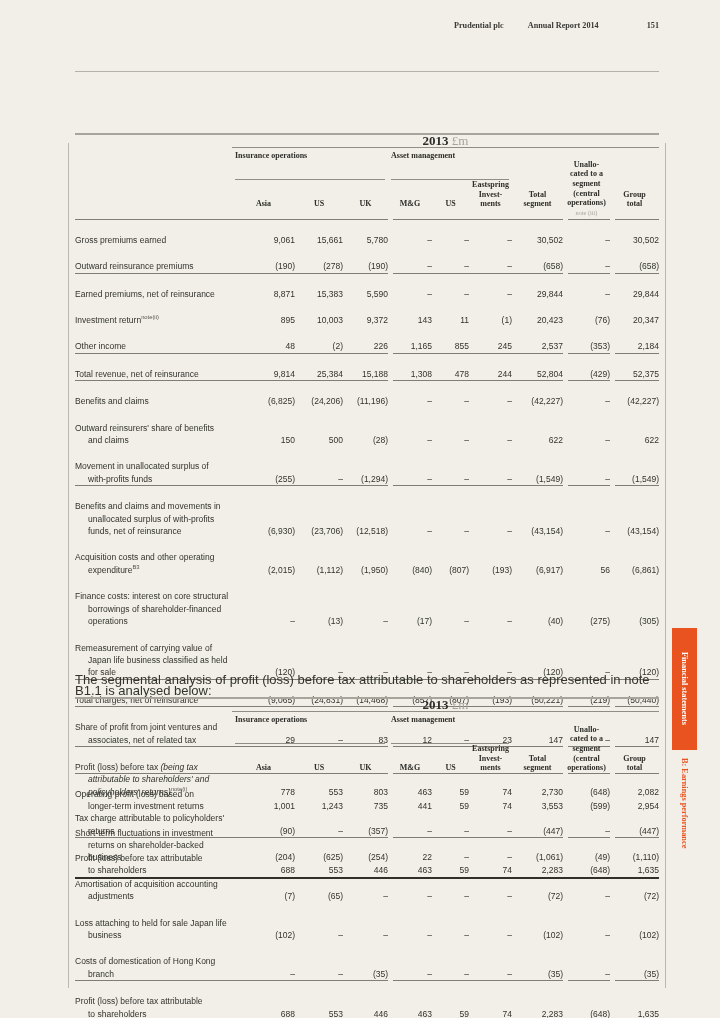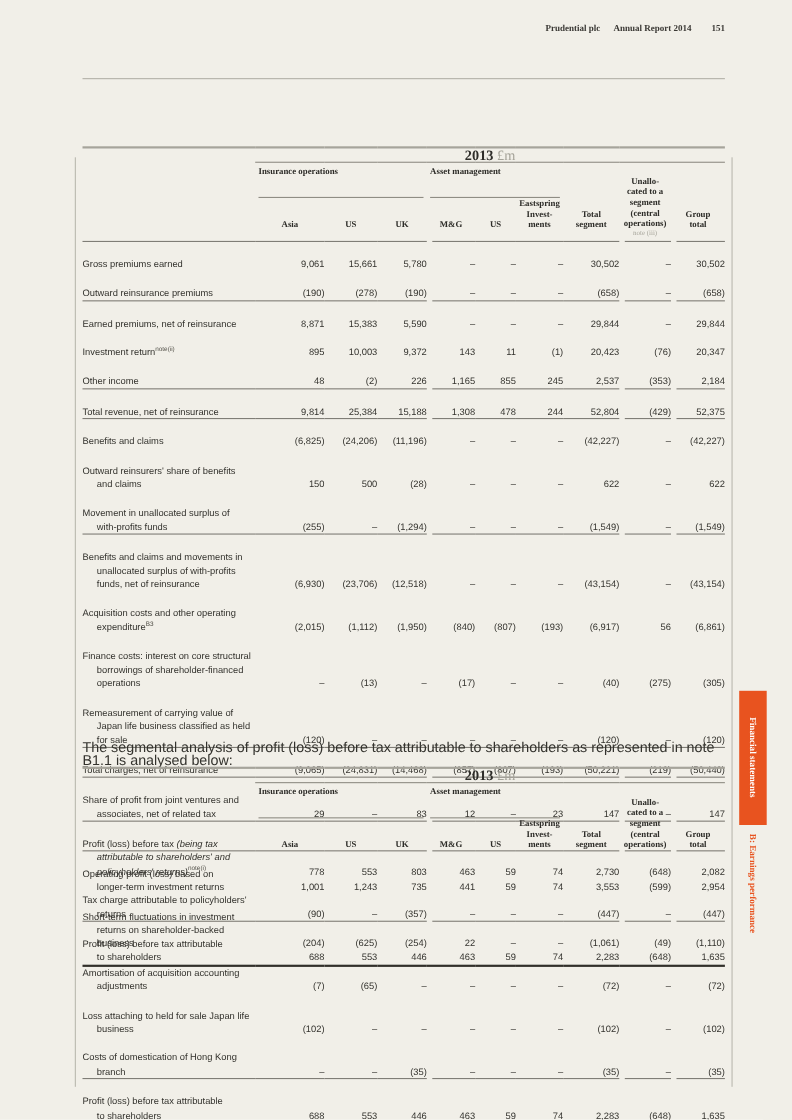--- a/index.html
+++ b/index.html
@@ -1,21 +1,21 @@
 <!DOCTYPE html>
 <html style="--accent: #e8531f;"><head>
 <meta charset="utf-8">
 <style>
   html,body{margin:0;padding:0;}
   .page{position:relative;width:720px;height:1018px;background:#f1efe8;overflow:hidden;
         font-family:"Liberation Sans",sans-serif;color:#2e2d28;}
   .pagehead{position:absolute;top:21px;left:75px;width:584px;text-align:right;
             font-family:"Liberation Serif",serif;font-weight:bold;font-size:8.2px;color:#3b3935;}
-  .pagehead .ph-sub{margin-left:12px;}
-  .pagehead .ph-num{margin-left:18px;}
+  .pagehead .ph-sub{margin-left:24px;}
+  .pagehead .ph-num{margin-left:48px;}
   .topline{position:absolute;top:71px;left:75px;width:584px;height:1px;background:#b3b1a8;}
   .vline{position:absolute;top:143px;width:1px;height:845px;background:#bab8af;}
   .vline.l{left:68px;} .vline.r{left:665px;}
 
   .tblwrap{position:absolute;left:75px;width:586px;}
   .tbl1{top:133px;} .tbl2{top:697px;}
   table.fin-table{border-collapse:collapse;table-layout:fixed;width:584px;border-top:2px solid #a6a49b;}
   table.fin-table td{padding:0;vertical-align:bottom;}
 
   .year-cell{text-align:center;border-bottom:1px solid #8f8d84;padding:4px 0 1px;

